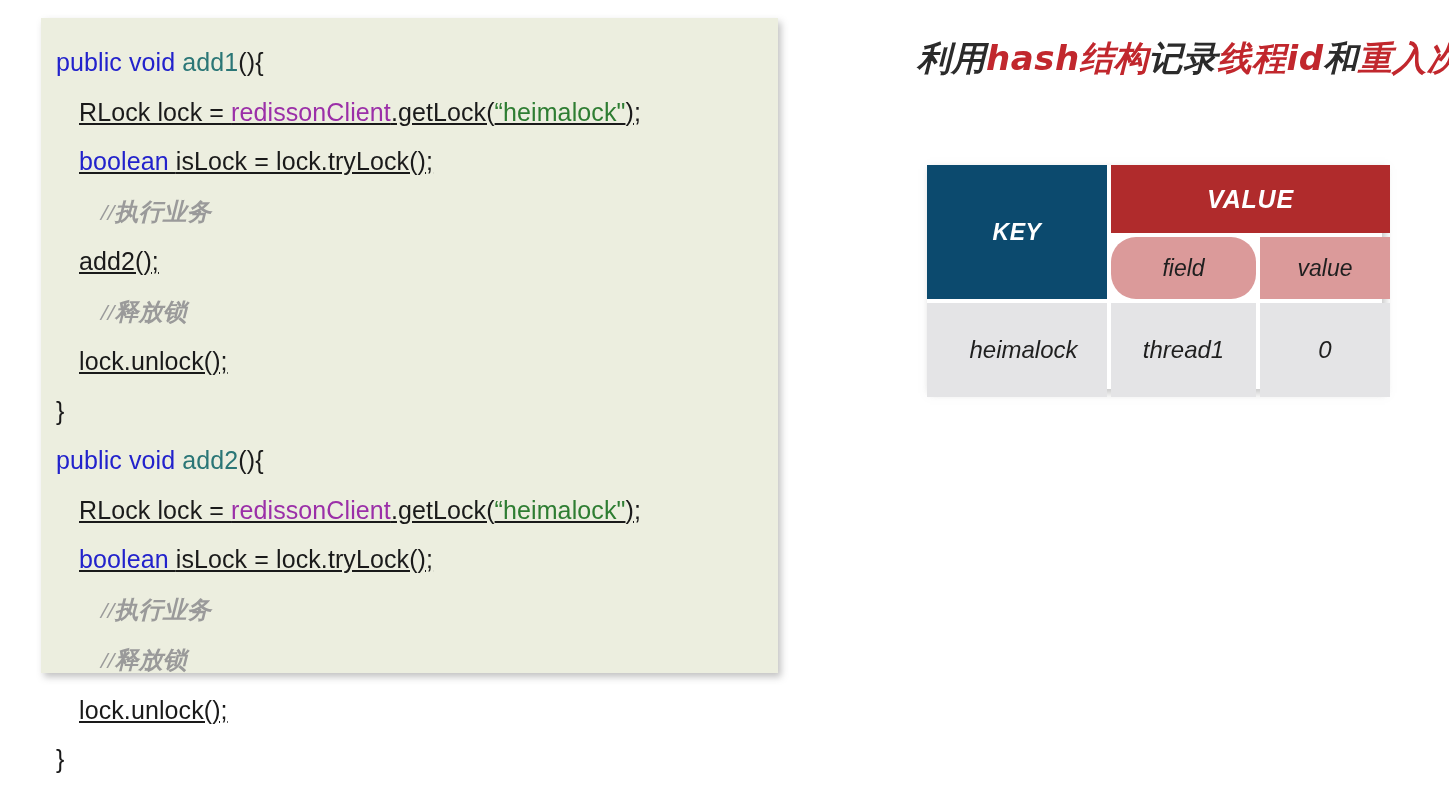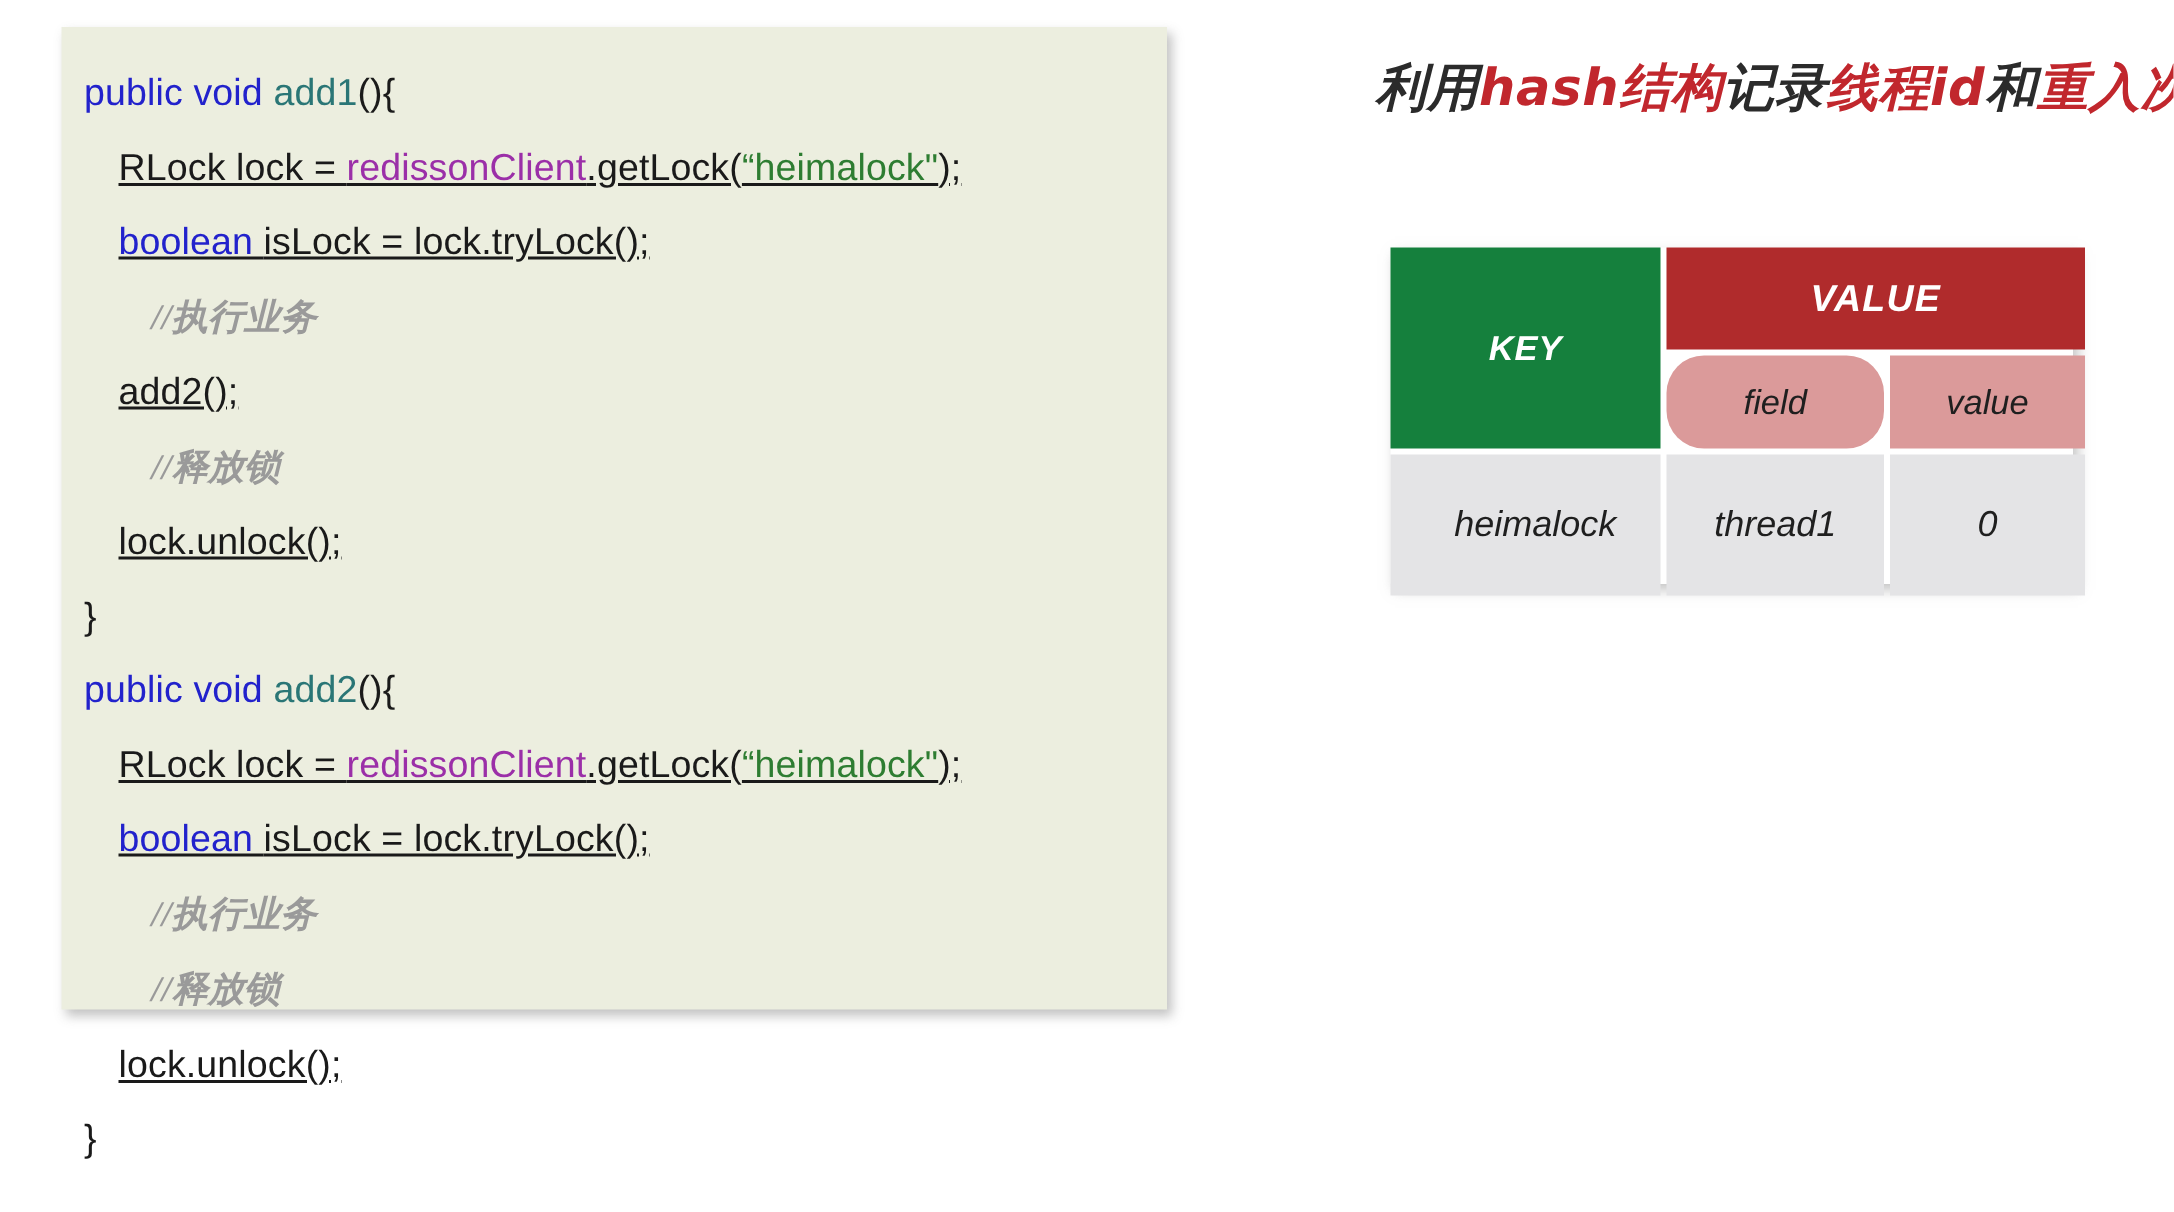--- a/index.html
+++ b/index.html
@@ -94,21 +94,21 @@
   .cell {
     display: flex;
     align-items: center;
     justify-content: center;
     box-sizing: border-box;
     text-align: center;
   }
   .cell-key {
     grid-column: 1 / 2;
     grid-row: 1 / 3;
-    background: #15803d;
+    background: #0c4a6e;
     color: #ffffff;
     font-size: 23px;
     font-weight: bold;
     letter-spacing: 0.6px;
   }
   .cell-value {
     grid-column: 2 / 4;
     grid-row: 1 / 2;
     background: #B02B2C;
     color: #ffffff;

